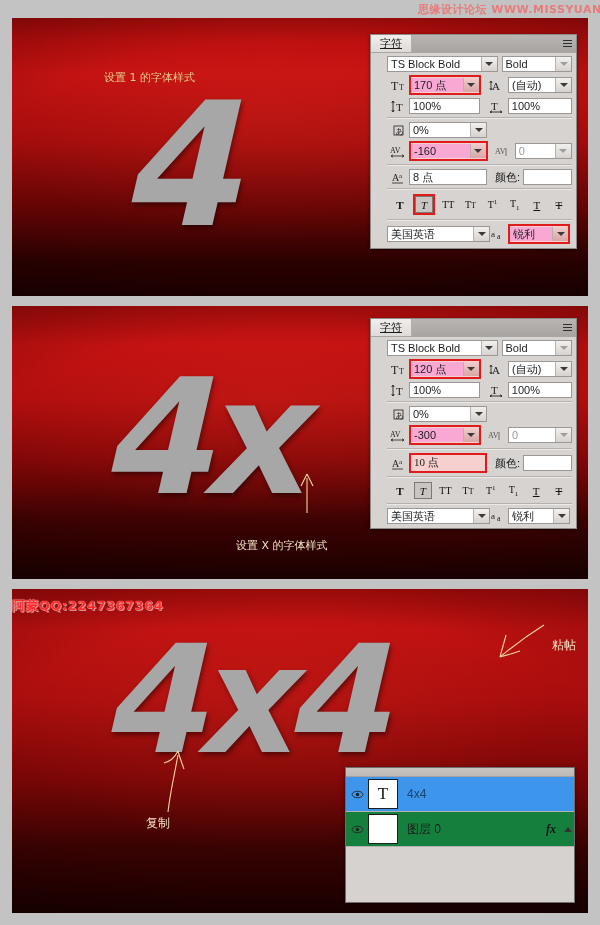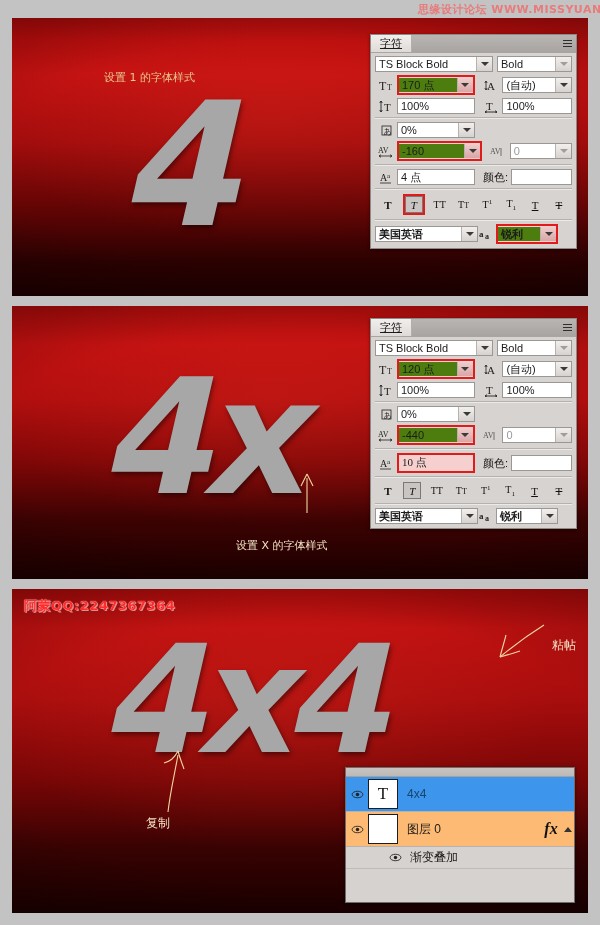--- a/index.html
+++ b/index.html
@@ -54,43 +54,43 @@
        border-bottom:1px solid #a9a5a2;display:flex;align-items:stretch;text-decoration:underline;}
   .pal-tab{padding:0 9px;display:flex;align-items:center;font-size:11px;
        background:linear-gradient(180deg,#f1efed,#dedad7);
        border-right:1px solid #b3afac;color:#111;}
   .pal-tabfill{flex:1;background:linear-gradient(180deg,#b9b5b2,#a8a4a1);}
   .pal-menu{width:18px;display:flex;align-items:center;justify-content:center;
        background:linear-gradient(180deg,#b9b5b2,#a8a4a1);}
   .pal-menu i{display:block;width:9px;height:7px;
        background:repeating-linear-gradient(180deg,#2e2e2e 0 1px,transparent 1px 3px);}
 
-  .pal-body{padding:3px 4px 4px 4px;}
+  .pal-body{padding:3px 4px 4px 16px;}
   .row{display:flex;align-items:center;margin-bottom:3px;}
-  .row:last-child{margin-bottom:0;font-weight:bold;}
+  .row:last-child{margin-bottom:0;}
 
   
   .fld{display:flex;align-items:center;background:#fff;border:1px solid #9a9794;
        height:16px;box-sizing:border-box;}
   .fld .txt{flex:1;padding:0 3px;line-height:14px;font-size:11px;
        overflow:hidden;white-space:nowrap;}
   .fld .txt.dim{color:#9a9a9a;}
   .caret{width:15px;height:14px;display:flex;align-items:center;justify-content:center;
        background:linear-gradient(180deg,#f2f0ee,#d6d2cf);border-left:1px solid #b6b2af;}
   .caret b{width:0;height:0;border-left:4px solid transparent;border-right:4px solid transparent;
        border-top:4px solid #3a3a3a;display:block;}
   .caret.dim b{border-top-color:#9e9e9e;}
 
   .plain{background:#fff;border:1px solid #9a9794;height:16px;box-sizing:border-box;
        padding:0 3px;line-height:14px;font-size:11px;white-space:nowrap;overflow:hidden;}
 
   
   .hl{border:2px solid #e01b1b;padding:0;box-sizing:border-box;}
   .hl .fld,.hl .plain{border-color:#c98a8a;background:#f6cfcf;}
-  .hl .fld .txt{background:#4d7c0f;}
+  .hl .fld .txt{background:#f9a8d4;}
   .hl .caret{background:linear-gradient(180deg,#f0cccc,#d9a6a6);}
 
   
   .ic{width:22px;min-width:22px;height:16px;display:flex;align-items:center;
       justify-content:center;font-size:11px;color:#222;}
   .ic svg{display:block;}
 
   .sep{height:1px;background:#b5b1ae;border-bottom:1px solid #eceae8;margin:3px 0;}
 
   
@@ -106,31 +106,31 @@
 
   .colorchip{flex:1;height:16px;background:#fff;border:1px solid #9a9794;box-sizing:border-box;}
 
   
   .lay{position:absolute;background:#d6d2cf;border:1px solid #6f6c6a;
        box-shadow:0 1px 4px rgba(0,0,0,.55);font-size:11px;color:#1a1a1a;
        font-family:"Liberation Sans","DejaVu Sans",sans-serif;overflow:hidden;}
   .lay-top{height:8px;background:linear-gradient(180deg,#c8c4c1,#bdb9b6);
        border-bottom:1px solid #a5a19e;}
   .lrow{display:flex;align-items:center;height:34px;border-bottom:1px solid #b6b2af;
-       background:#fdba74;}
+       background:#15803d;}
   .lrow.sel{background:#3d95ec;color:#0f2f50;}
   .eye{width:22px;min-width:22px;display:flex;align-items:center;justify-content:center;}
   .thumb{width:28px;height:28px;background:#fff;border:1px solid #1d1d1d;
        display:flex;align-items:center;justify-content:center;
        font-family:"Liberation Serif","DejaVu Serif",serif;font-size:17px;color:#111;}
   .thumb.blank{border:1px solid #1d1d1d;}
   .lname{flex:1;padding-left:9px;font-size:12px;}
   .lrow.sel .lname{color:#16456e;}
   .fx{width:22px;text-align:center;font-family:"Liberation Serif","DejaVu Serif",serif;
-      font-style:italic;font-weight:bold;font-size:16px;color:#111;margin-left:48px;}
+      font-style:italic;font-weight:bold;font-size:12px;color:#111;margin-left:48px;}
   .arr{width:12px;display:flex;align-items:center;justify-content:center;}
   .arr b{width:0;height:0;border-left:4px solid transparent;border-right:4px solid transparent;
       border-bottom:5px solid #333;display:block;}
   .erow{display:flex;align-items:center;height:21px;border-bottom:1px solid #bfbbb8;
       background:#d6d2cf;}
   .erow .eye{width:22px;}
   .erow.ind1 .eye{margin-left:20px;}
   .erow.ind2 .eye{margin-left:38px;}
   .ename{font-size:12px;padding-left:4px;}
 
@@ -276,21 +276,21 @@
 
       <div class="row">
         <div class="ic">
           <svg width="15" height="13" viewBox="0 0 15 13">
               <text x="1" y="10" font-size="10" font-family="serif" fill="#222">A</text>
               <text x="8" y="7" font-size="7" font-family="serif" fill="#222">a</text>
               <path d="M1 12 L12 12" stroke="#222" stroke-width=".8"></path>
             </svg>
         </div>
         <div class="plain" style="width:78px;">
-          <span>4 点</span>
+          <span>8 点</span>
         </div>
         <div style="width:8px;"></div>
         <div style="font-size:11px;">颜色:</div>
         <div class="colorchip" style="margin-left:3px;"></div>
       </div>
 
       <div class="sep"></div>
 
       <div class="styles">
         <div class="sbtn">
@@ -459,21 +459,21 @@
 
       <div class="row">
         <div class="ic">
           <svg width="17" height="13" viewBox="0 0 17 13">
               <text x="0" y="8" font-size="8" font-family="serif" fill="#222">AV</text>
               <path d="M1 11 L14 11 M1 11 l2 -1.3 M1 11 l2 1.3 M14 11 l-2 -1.3 M14 11 l-2 1.3" stroke="#222" stroke-width=".8" fill="none"></path>
             </svg>
         </div>
         <div class="hl" style="width:78px;">
           <div class="fld" style="width:100%;border:none;">
-            <div class="txt">-440</div>
+            <div class="txt">-300</div>
             <div class="caret">
                 <b></b>
               </div>
           </div>
         </div>
         <div style="width:6px;"></div>
         <div class="ic">
           <svg width="17" height="13" viewBox="0 0 17 13">
               <text x="0" y="9" font-size="8" font-family="serif" fill="#555">AV</text>
               <path d="M11 3 L11 11" stroke="#555" stroke-width=".8"></path>
@@ -560,21 +560,21 @@
       </div>
 
     </div>
   </div>
 </div>
 
 <div class="panel" style="top:589px;height:324px;">
   <div class="canvas p3"></div>
   <div class="vig"></div>
 
-  <div class="wm-qq" style="left:12px;top:8px;">阿蒙QQ:2247367364</div>
+  <div class="wm-qq" style="left:0;top:8px;">阿蒙QQ:2247367364</div>
 
   <div class="big" style="left:100px;top:36px;font-size:150px;">4x4</div>
 
   <svg style="position:absolute;left:140px;top:148px;" width="40" height="76" viewBox="0 0 40 76">
     <path d="M16 75 C18 56 22 40 26 18" stroke="#f0d6a0" stroke-width="1.1" fill="none"></path>
     <path d="M26 14 C22 22 18 24 12 26 M26 14 C28 22 30 26 32 32" stroke="#f0d6a0" stroke-width="1.1" fill="none"></path>
   </svg>
   <div class="anno pale" style="left:134px;top:226px;font-size:12px;">复制</div>
 
   <svg style="position:absolute;left:478px;top:32px;" width="58" height="40" viewBox="0 0 58 40">
@@ -607,25 +607,16 @@
       <div class="thumb blank"></div>
       <div class="lname">图层 0</div>
       <div class="fx">fx</div>
       <div class="arr">
           <b></b>
         </div>
     </div>
 
 
 
-    <div class="erow ind2">
-      <div class="eye">
-        <svg class="eyeIcon" viewBox="0 0 14 10">
-            <ellipse cx="7" cy="5" rx="6" ry="3.6" fill="none" stroke="#222" stroke-width="1"></ellipse>
-            <circle cx="7" cy="5" r="1.9" fill="#222"></circle>
-          </svg>
-      </div>
-      <div class="ename">渐变叠加</div>
-    </div>
   </div>
 </div>
 
 <div class="wm-top">思缘设计论坛 WWW.MISSYUAN.COM</div>
 
 </body></html>

